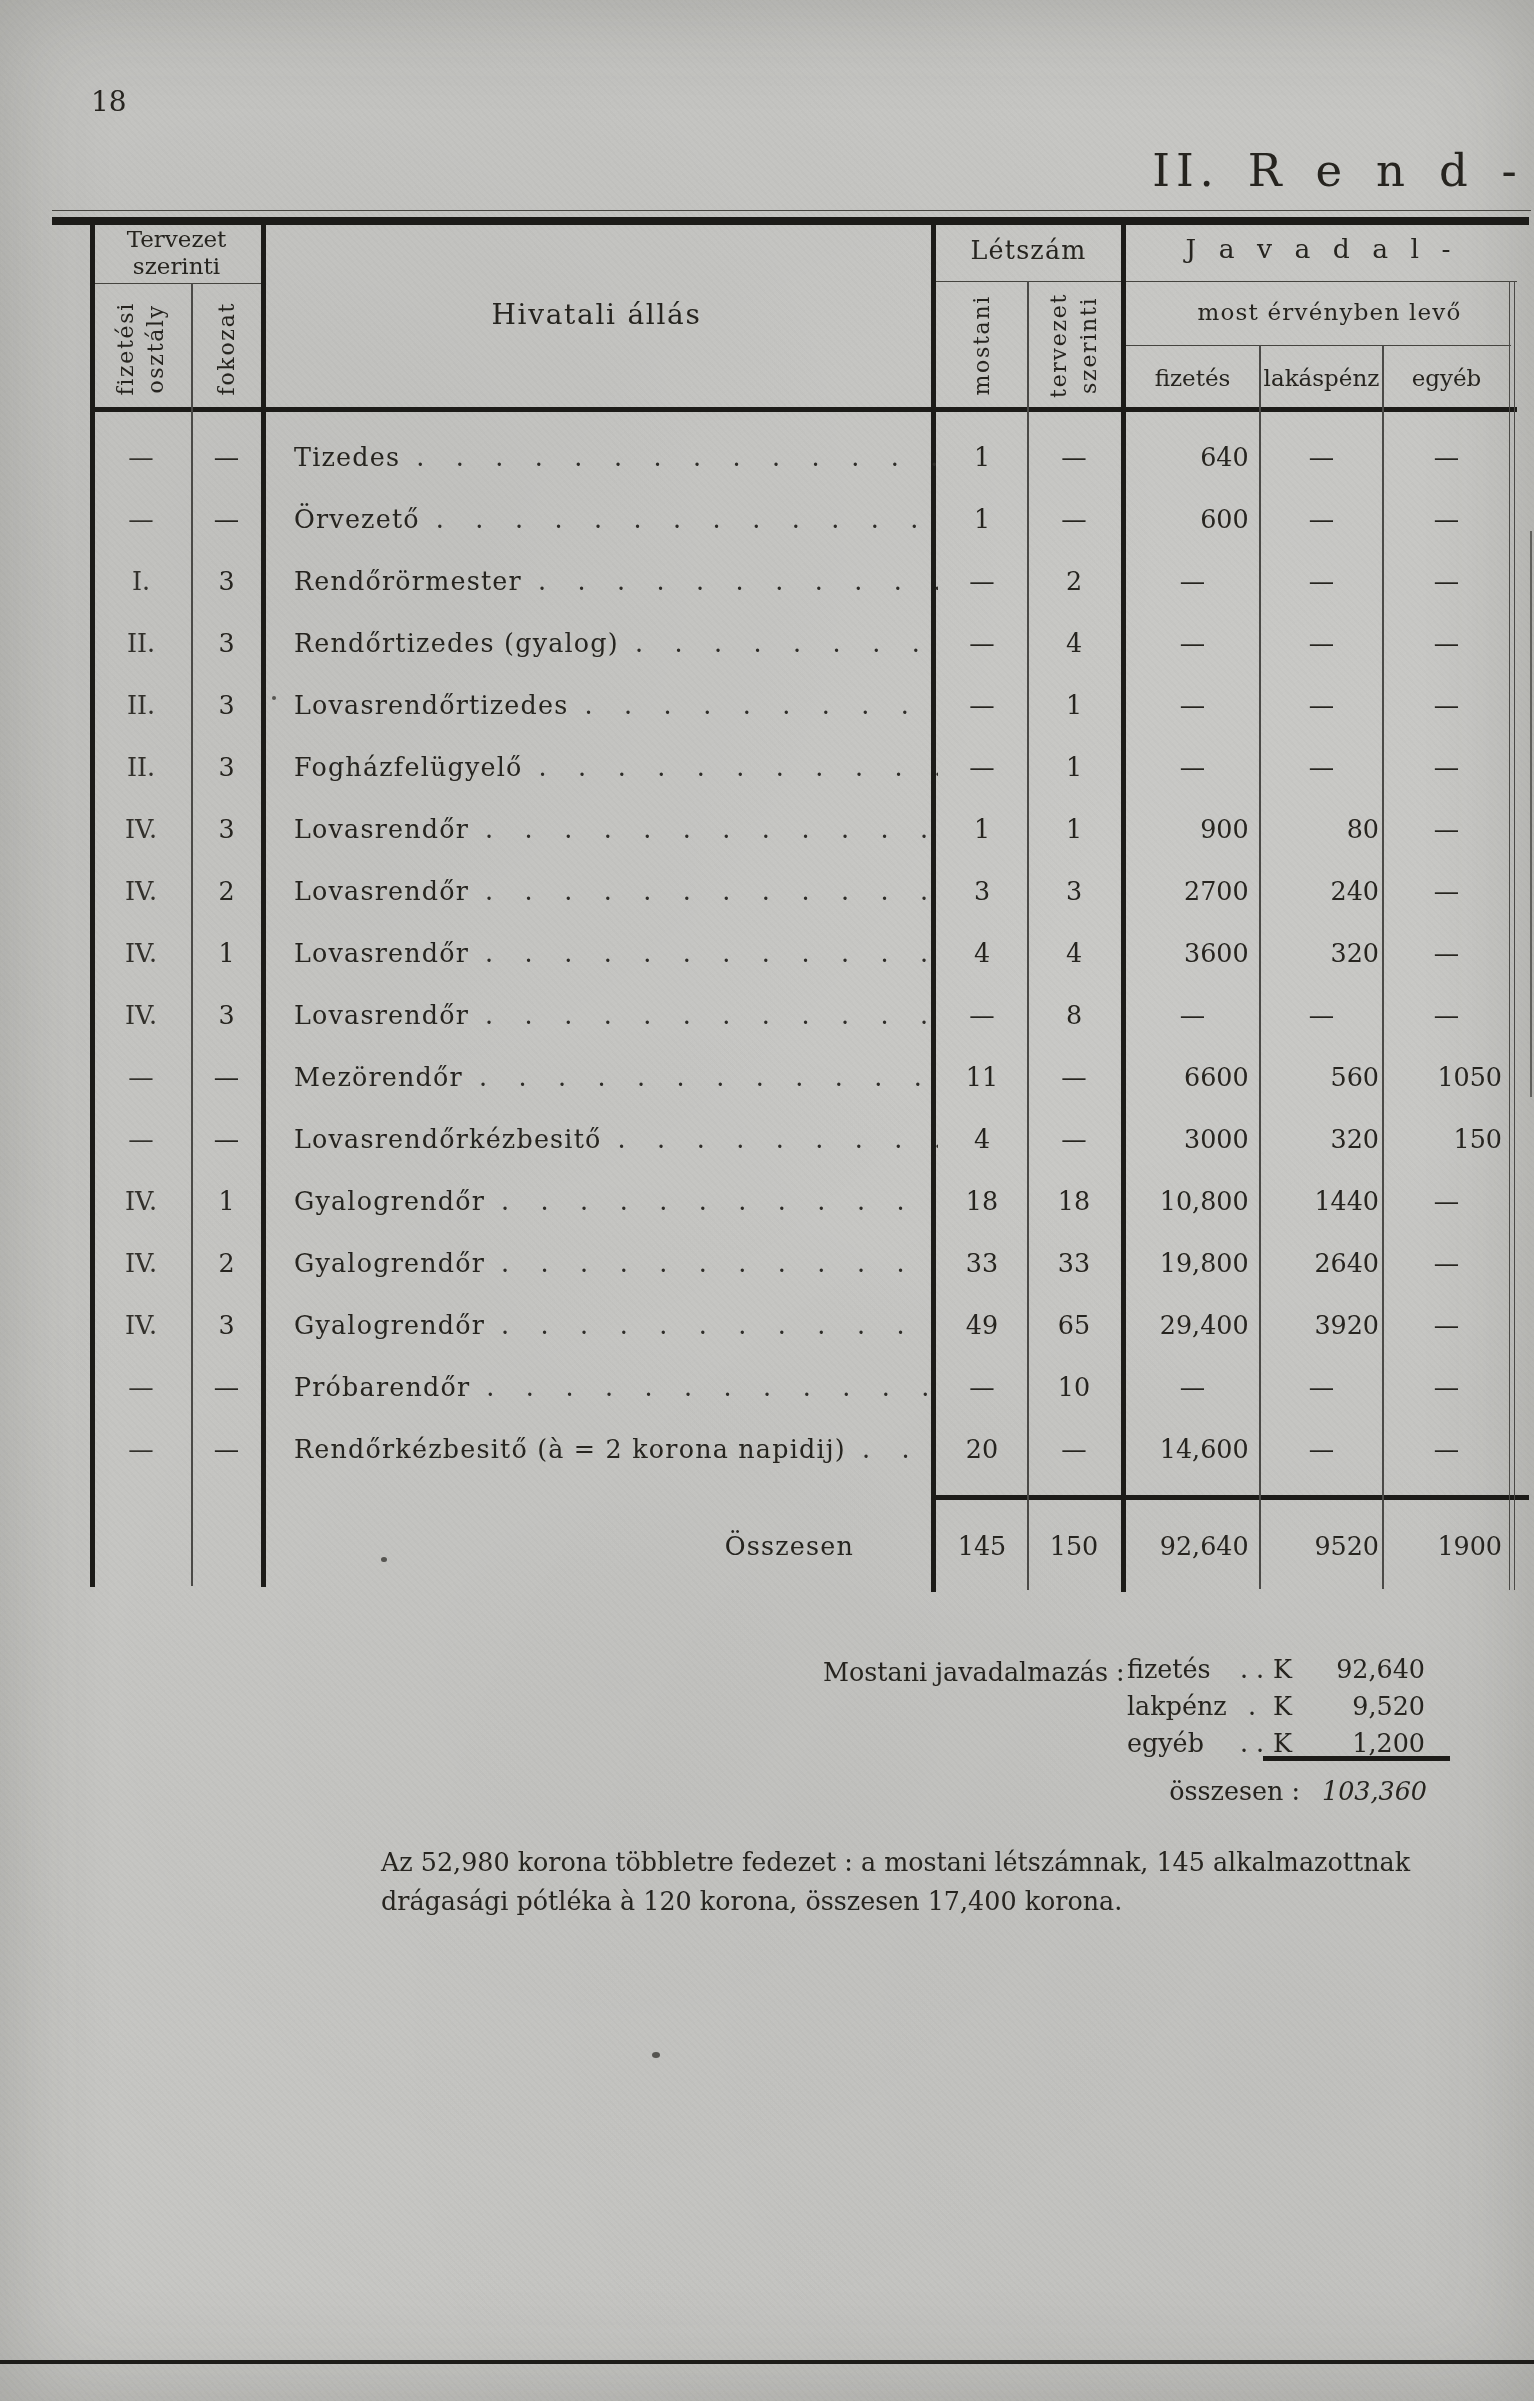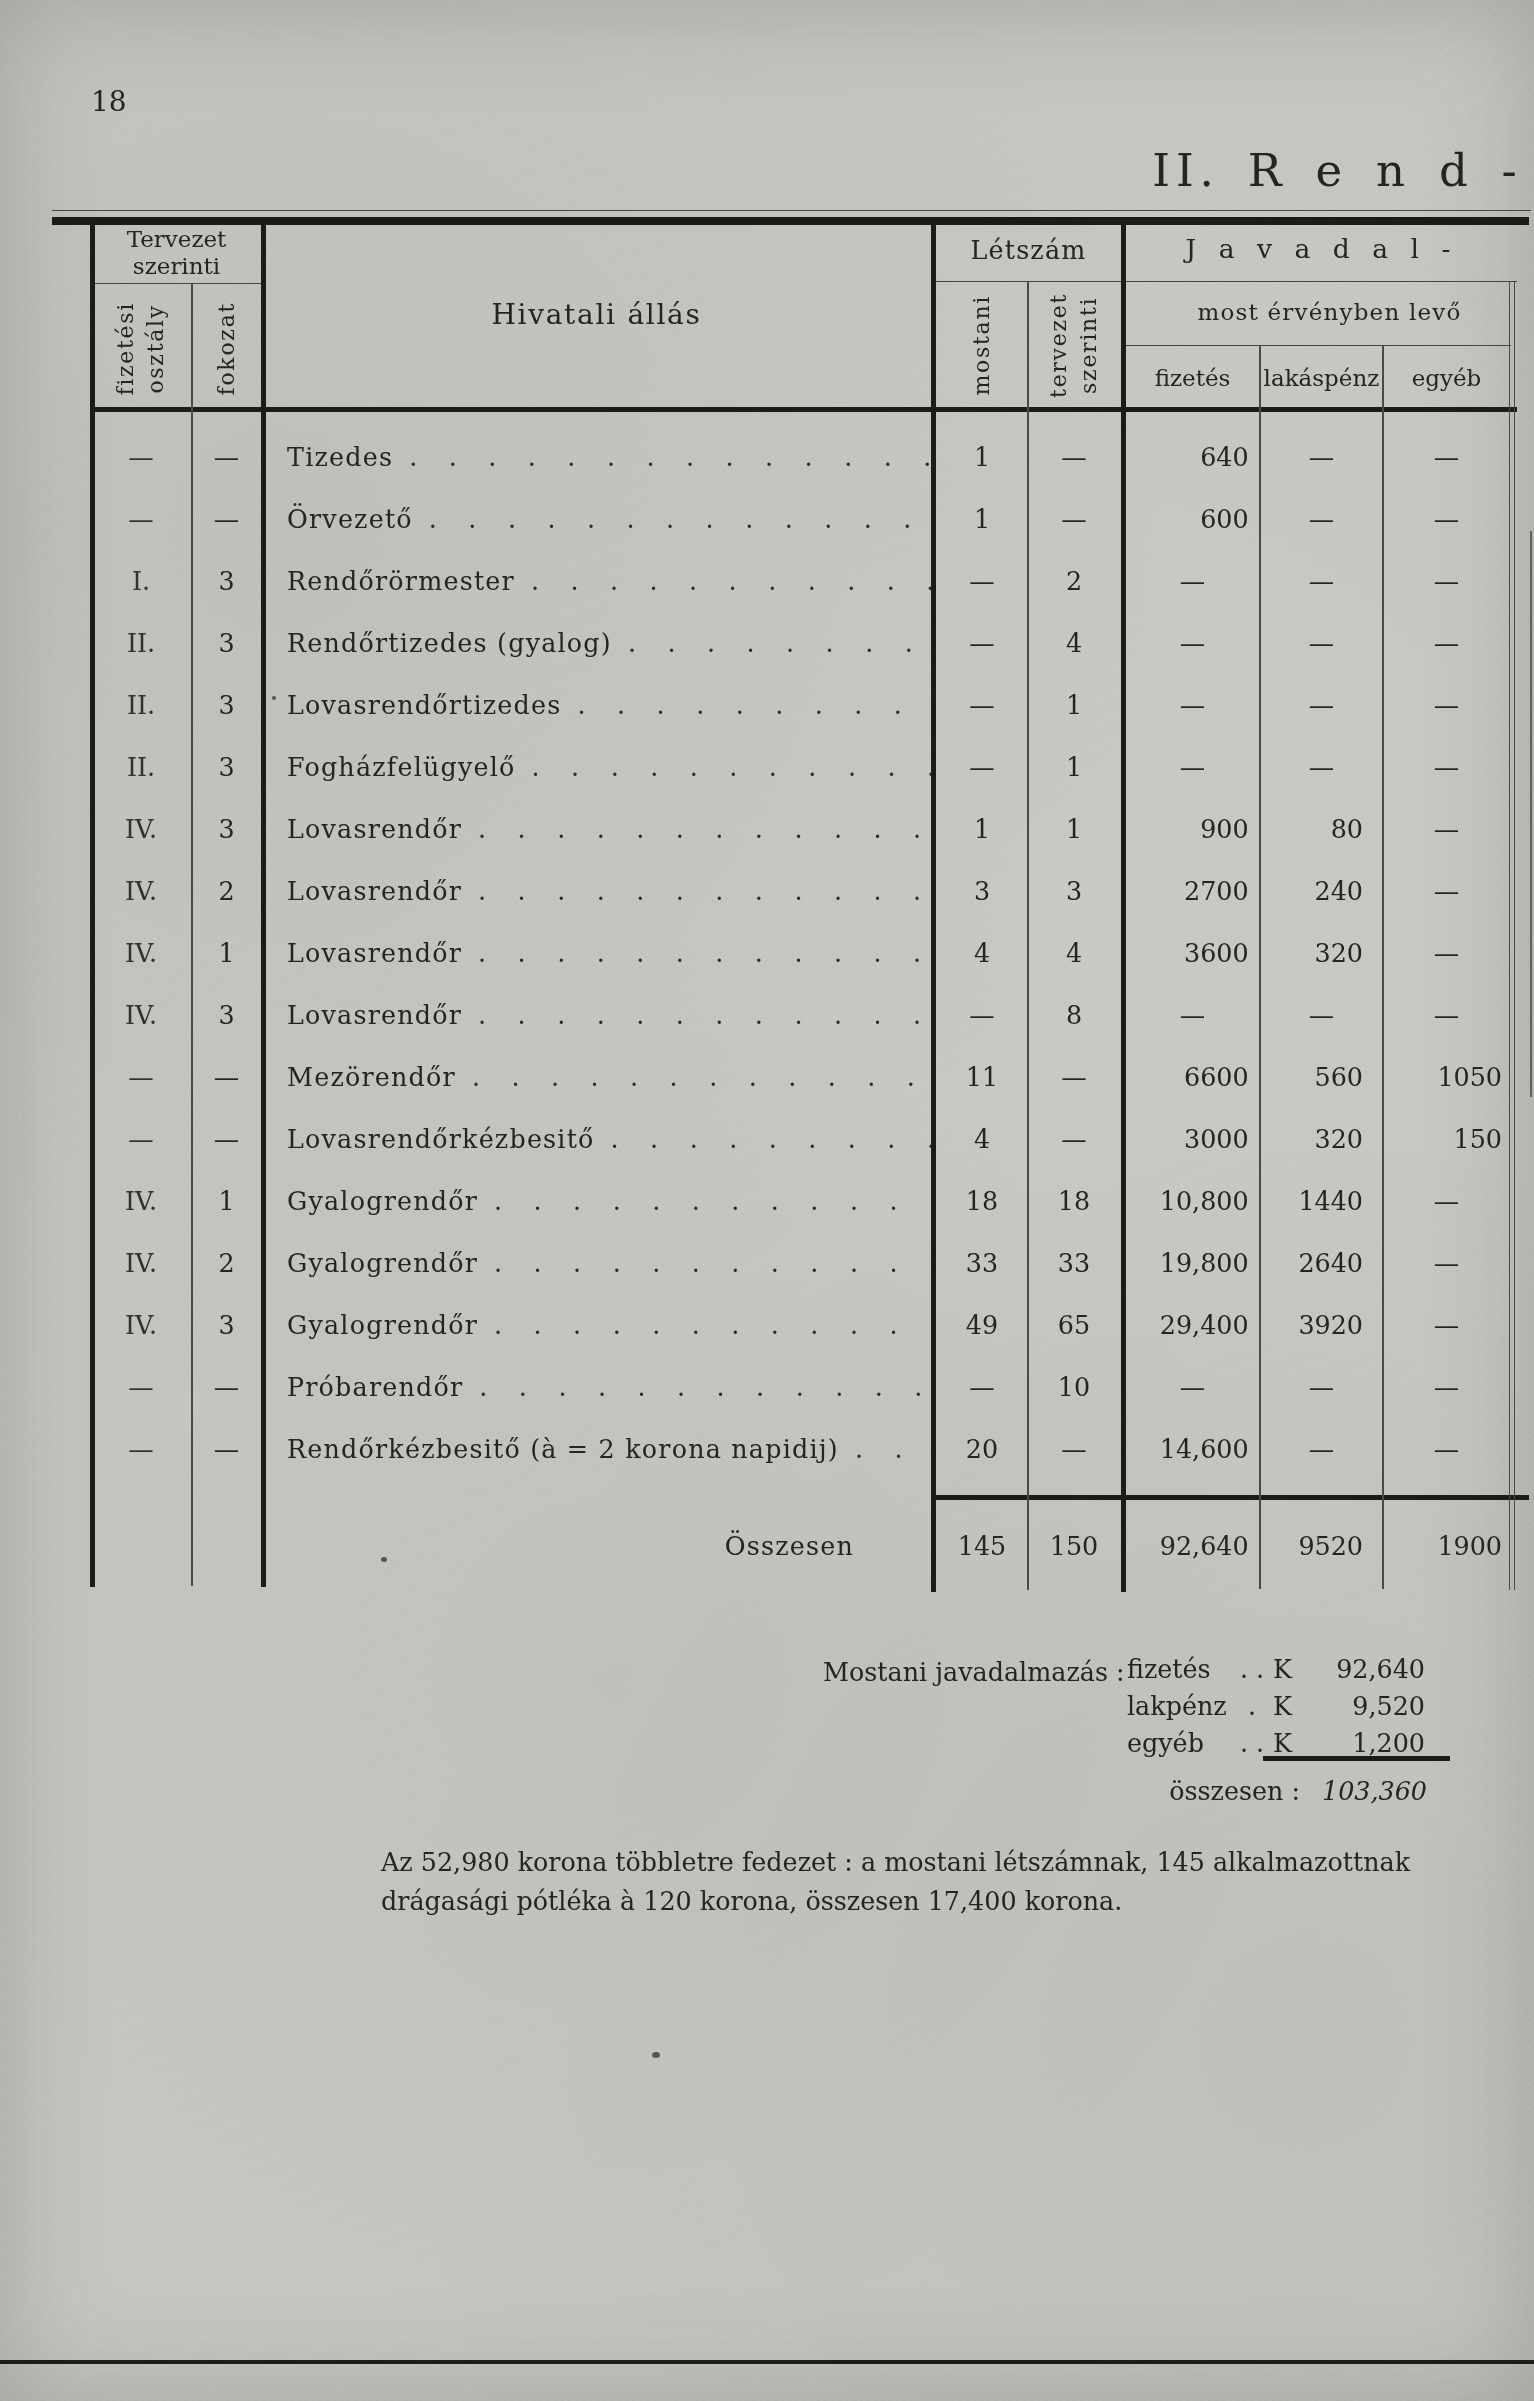--- a/index.html
+++ b/index.html
@@ -56,27 +56,27 @@
   .rot-tervezet{left:1028px;top:284px;width:92px;height:122px;}
   
   .rows{position:absolute;left:0;top:426px;width:1535px;}
   .row{position:relative;height:62px;}
   .total-row{position:absolute;left:0;top:1515px;width:1535px;height:62px;}
   .cell{position:absolute;top:0;height:100%;display:flex;align-items:center;font-size:25.4px;}
   .cen{justify-content:center;}
   .num{justify-content:flex-end;}
   .c-osztaly{left:92px;width:98px;}
   .c-fokozat{left:192px;width:69px;}
-  .c-title{left:287px;width:644px;letter-spacing:1.2px;}
+  .c-title{left:294px;width:644px;letter-spacing:1.2px;}
   .c-title .leader{flex:1;overflow:hidden;white-space:nowrap;margin-left:16px;word-spacing:21px;color:#2e2c28;}
   .c-label{left:282px;width:572px;justify-content:flex-end;letter-spacing:1.2px;}
   .c-mostani{left:937px;width:90px;}
   .c-tervezet{left:1028px;width:92px;}
   .c-fizetes{left:1126px;width:133px;padding-right:10.4px;box-sizing:border-box;}
-  .c-lakas{left:1261px;width:121px;padding-right:19px;box-sizing:border-box;}
+  .c-lakas{left:1261px;width:121px;padding-right:3px;box-sizing:border-box;}
   .c-egyeb{left:1384px;width:125px;padding-right:7px;box-sizing:border-box;}
   .num.isdash{justify-content:center;padding-right:0;}
   .dashcell{color:#33312c;}
   
   .sum-intro{position:absolute;left:823px;top:1650px;height:32px;display:flex;align-items:center;font-size:25.4px;margin-top:6px;}
   .sum-lines{position:absolute;left:1127px;top:1650px;width:298px;}
   .sum-line{position:relative;height:37px;display:flex;align-items:center;font-size:25.4px;}
   .sum-label{width:104px;}
   .sum-dots{flex:1;display:flex;justify-content:space-around;overflow:hidden;white-space:nowrap;}
   .sum-cur{width:42px;}

